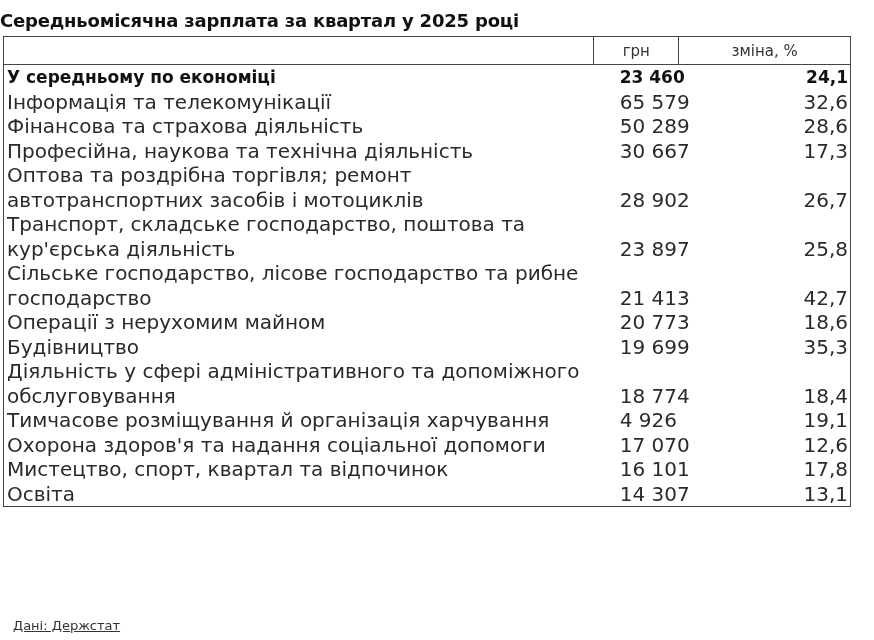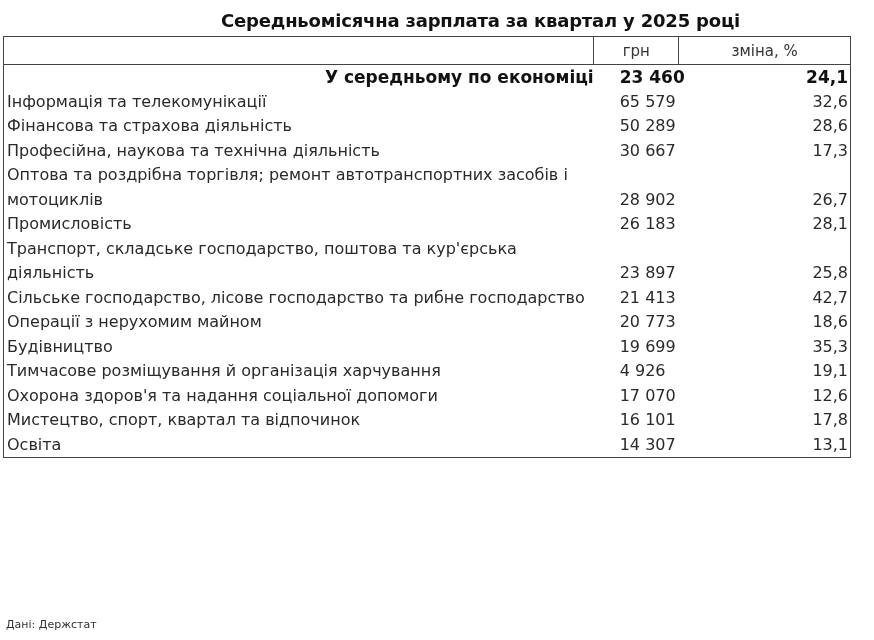--- a/index.html
+++ b/index.html
@@ -13,21 +13,21 @@
       position: relative;
       overflow: hidden;
       font-family: "DejaVu Sans", sans-serif;
       color: #222222;
     }
     .title {
       position: absolute;
       left: 0;
       top: 8px;
       width: 740px;
-      text-align: right;
+      text-align: left;
       font-family: "DejaVu Sans", sans-serif;
       font-weight: bold;
       font-size: 18px;
       line-height: 26px;
       color: #111111;
       letter-spacing: -0.2px;
     }
     .table-wrap {
       position: absolute;
       left: 3px;
@@ -54,21 +54,21 @@
       font-size: 15px;
       color: #333333;
       border-bottom: 1.5px solid #444444;
       text-align: center;
       vertical-align: middle;
     }
     thead th.h-uah, thead th.h-name {
       border-right: 1px solid #444444;
     }
     tbody td {
-      font-size: 16px;
+      font-size: 20px;
       line-height: 24.5px;
       vertical-align: bottom;
       color: #2a2a2a;
     }
     tbody td.name {
       padding-left: 3px;
       white-space: normal;
     }
     tbody td.uah {
       text-align: left;
@@ -77,29 +77,29 @@
     }
     tbody td.chg {
       text-align: right;
       padding-right: 2px;
       white-space: nowrap;
     }
     tbody tr.total td {
       font-weight: bold;
       font-size: 17px;
       color: #111111;
-      text-align: right;
     }
     .source {
       position: absolute;
-      left: 6px;
+      left: 13px;
       top: 618px;
-      font-size: 11px;
+      font-size: 13px;
       color: #333333;
       font-family: "DejaVu Sans", sans-serif;
+      text-decoration: underline;
     }
   </style>
 </head>
 <body>
 
 <div class="title">Середньомісячна зарплата за квартал у 2025 році</div>
 
 <div class="table-wrap">
   <table>
     <colgroup>
@@ -134,43 +134,43 @@
         <td class="name">Професійна, наукова та технічна діяльність</td>
         <td class="uah">30 667</td>
         <td class="chg">17,3</td>
       </tr>
       <tr>
         <td class="name">Оптова та роздрібна торгівля; ремонт автотранспортних засобів і мотоциклів</td>
         <td class="uah">28 902</td>
         <td class="chg">26,7</td>
       </tr>
       <tr>
-        <td class="name">Промисловість</td>
-        <td class="uah">26 183</td>
-        <td class="chg">28,1</td>
-      </tr>
-      <tr>
         <td class="name">Транспорт, складське господарство, поштова та кур'єрська діяльність</td>
         <td class="uah">23 897</td>
         <td class="chg">25,8</td>
       </tr>
       <tr>
         <td class="name">Сільське господарство, лісове господарство та рибне господарство</td>
         <td class="uah">21 413</td>
         <td class="chg">42,7</td>
       </tr>
       <tr>
         <td class="name">Операції з нерухомим майном</td>
         <td class="uah">20 773</td>
         <td class="chg">18,6</td>
       </tr>
       <tr>
         <td class="name">Будівництво</td>
         <td class="uah">19 699</td>
         <td class="chg">35,3</td>
+      </tr>
+      <tr>
+        <td class="name">Діяльність у сфері адміністративного та допоміжного обслуговування</td>
+        <td class="uah">18 774</td>
+        <td class="chg">18,4</td>
       </tr>
       <tr>
         <td class="name">Тимчасове розміщування й організація харчування</td>
         <td class="uah">4 926</td>
         <td class="chg">19,1</td>
       </tr>
       <tr>
         <td class="name">Охорона здоров'я та надання соціальної допомоги</td>
         <td class="uah">17 070</td>
         <td class="chg">12,6</td>

